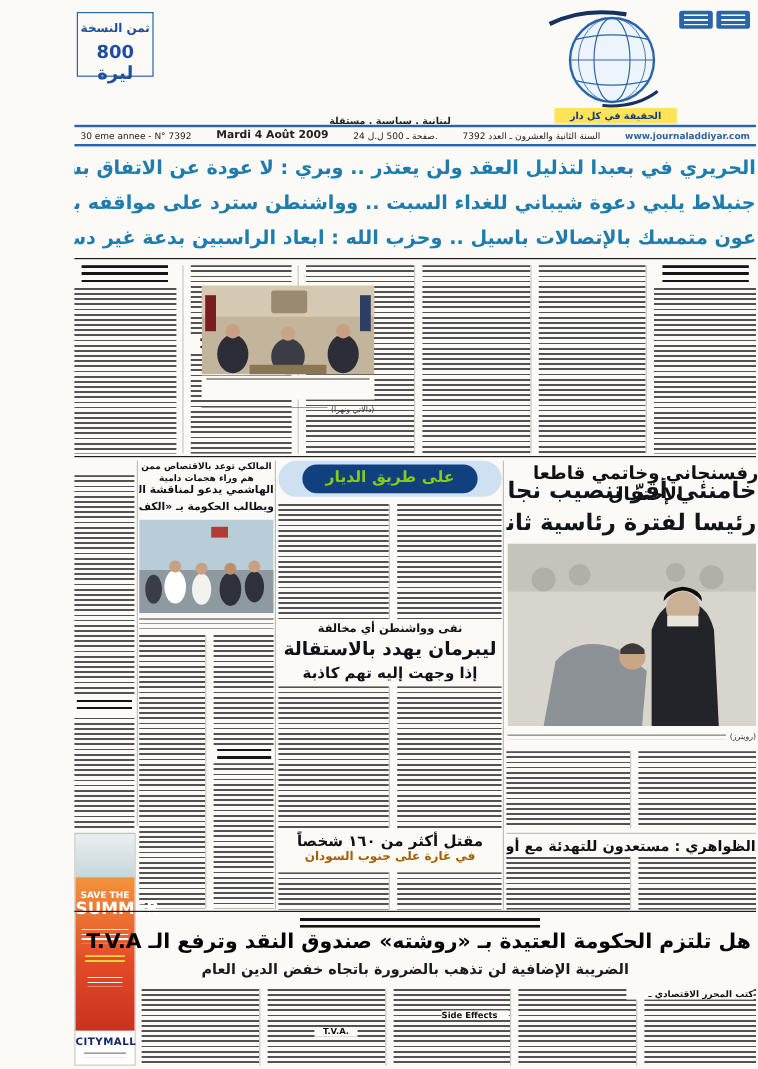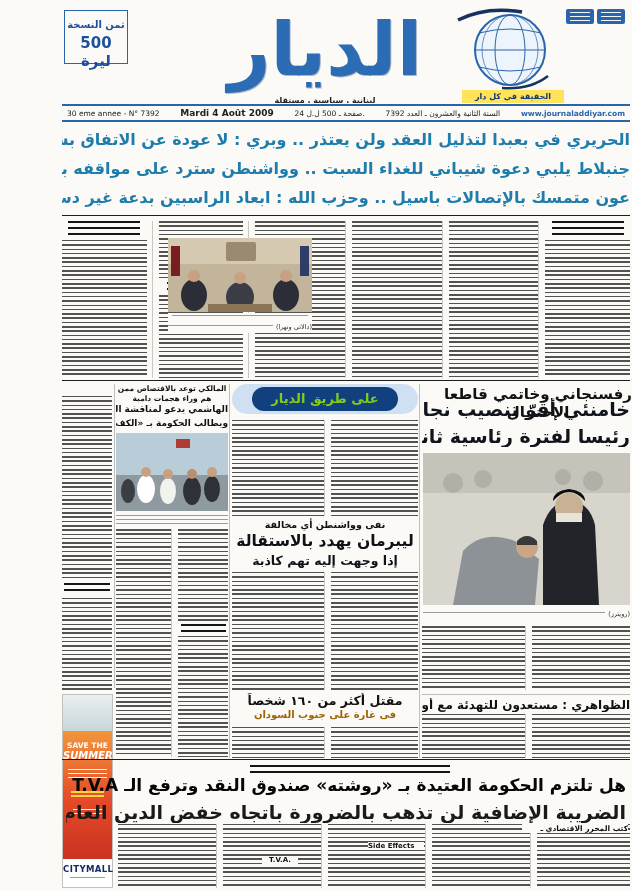--- a/index.html
+++ b/index.html
@@ -17,44 +17,43 @@
   .cols>*{flex:1 1 0;min-width:0}
   .cols>*:not(:first-child){border-right:1px solid #c9c9c4;padding-right:5px}
   .stack{display:flex;flex-direction:column;gap:3px}
   .grow{flex:1 1 auto}
   .ctr{text-align:center}
   .teal{color:#1f7dad}
   .nowrap{white-space:nowrap;overflow:hidden}
   .hl{font-weight:bold}
   .credit{font-size:6.5px;color:#333;white-space:nowrap}
   .caption{background:#fbfaf6;padding-top:2px}
-  .caprow{display:flex;align-items:center;gap:3px;margin-top:4px}
+  .caprow{display:flex;align-items:center;gap:3px;margin-top:18px}
   .rule-dark{background:#1e1e1e}
   .rule-gray{background:#bfbfbc}
   .chip{background:#2a64ab;border-radius:2px}
   svg{display:block}
 </style>
 </head>
 <body>
 
 <div class="page">
 
   <div class="abs" style="left:64px;top:10px;width:64px;height:54px;border:1.5px solid #2a64ab;padding-top:8px">
     <div class="ctr hl" style="font-size:10px;color:#1d4f9e">ثمن النسخة</div>
-    <div class="ctr hl" style="font-size:15px;color:#1d4f9e;margin-top:4px">500 ليرة</div>
+    <div class="ctr hl" style="font-size:15px;color:#1d4f9e;margin-top:4px">800 ليرة</div>
   </div>
 
   <div class="abs chip" style="left:566px;top:9px;width:28px;height:15px;padding:3px 4px">
     <div class="sim-w" style="height:100%"></div>
   </div>
   <div class="abs chip" style="left:597px;top:9px;width:28px;height:15px;padding:3px 4px">
     <div class="sim-w" style="height:100%"></div>
   </div>
 
-  <div class="abs ctr hl" style="left:225px;top:2px;width:200px;height:94px;font-size:74px;line-height:94px;color:#2b6cb4;text-shadow:1px 1px 0 rgba(20,60,120,.35)">الديار</div>
   <div class="abs ctr hl" style="left:225px;top:96px;width:200px;font-size:8px;color:#222">لبنانية . سياسية . مستقلة</div>
 
   <div class="abs" style="left:452px;top:4px;width:112px;height:90px">
     <svg width="112" height="90" viewBox="0 0 112 90">
       <circle cx="58" cy="46" r="35" fill="#eef4fb" stroke="#2a64ab" stroke-width="2"></circle>
       <ellipse cx="58" cy="46" rx="15" ry="35" fill="none" stroke="#2a64ab" stroke-width="1"></ellipse>
       <ellipse cx="58" cy="46" rx="28" ry="35" fill="none" stroke="#2a64ab" stroke-width=".7"></ellipse>
       <line x1="23" y1="46" x2="93" y2="46" stroke="#2a64ab" stroke-width="1"></line>
       <path d="M27 29 Q58 21 89 29" stroke="#2a64ab" fill="none" stroke-width="1"></path>
       <path d="M27 63 Q58 71 89 63" stroke="#2a64ab" fill="none" stroke-width="1"></path>
@@ -220,35 +219,35 @@
   </div>
 
   <div class="abs sim" style="left:62px;top:396px;width:50px;height:184px"></div>
   <div class="abs sim-b" style="left:64px;top:583px;width:46px;height:11px"></div>
   <div class="abs sim" style="left:62px;top:598px;width:50px;height:92px"></div>
 
   <div class="abs" style="left:62px;top:694px;width:51px;height:194px;border:1px solid #c2c2bd">
     <div style="height:36px;background:linear-gradient(180deg,#e9eff1,#c8d6da)"></div>
     <div style="height:128px;background:linear-gradient(180deg,#f2953c,#e44a28 55%,#c93220);padding-top:10px">
       <div class="ctr hl" dir="ltr" style="font-size:7.5px;color:#fff;">SAVE THE</div>
-      <div class="ctr hl" dir="ltr" style="font-size:10px;color:#fff;font-style:italic">SUMMER</div>
+      <div class="ctr hl" dir="ltr" style="font-size:14px;color:#fff;">SUMMER</div>
       <div class="sim-w" style="height:12px;width:78%;margin:8px auto 0"></div>
       <div class="sim-y" style="height:9px;width:68%;margin:10px auto 0"></div>
       <div class="sim-w" style="height:8px;width:60%;margin:9px auto 0"></div>
     </div>
     <div style="height:28px;background:#ffffff;padding-top:5px">
       <div class="ctr hl" dir="ltr" style="font-size:8.5px;color:#14276b;letter-spacing:.4px">CITYMALL</div>
       <div class="sim-lt" style="height:4px;width:70%;margin:3px auto 0"></div>
     </div>
   </div>
 
   <div class="abs rule-dark" style="left:62px;top:759px;width:568px;height:1px"></div>
   <div class="abs sim-b" style="left:250px;top:765px;width:200px;height:8px"></div>
   <div class="abs ctr hl nowrap" style="left:66px;top:775px;width:560px;font-size:17px;color:#050505">هل تلتزم الحكومة العتيدة بـ «روشته» صندوق النقد وترفع الـ T.V.A ؟</div>
-  <div class="abs ctr hl nowrap" style="left:66px;top:801px;width:560px;font-size:19px;color:#1a1a1a">الضريبة الإضافية لن تذهب بالضرورة باتجاه خفض الدين العام</div>
+  <div class="abs ctr hl nowrap" style="left:66px;top:801px;width:560px;font-size:12px;color:#1a1a1a">الضريبة الإضافية لن تذهب بالضرورة باتجاه خفض الدين العام</div>
 
   <div class="abs cols" style="left:118px;top:824px;width:512px;height:64px">
     <div class="sim"></div>
     <div class="sim"></div>
     <div class="sim"></div>
     <div class="sim"></div>
     <div class="sim"></div>
   </div>
   <div class="abs hl" style="left:522px;top:824px;width:106px;font-size:7.5px;background:#fbfaf6;text-align:right;color:#111">كتب المحرر الاقتصادي ـ</div>
   <div class="abs hl" dir="ltr" style="left:368px;top:842px;width:56px;font-size:7px;background:#fbfaf6;color:#111;text-align:left">Side Effects</div>

